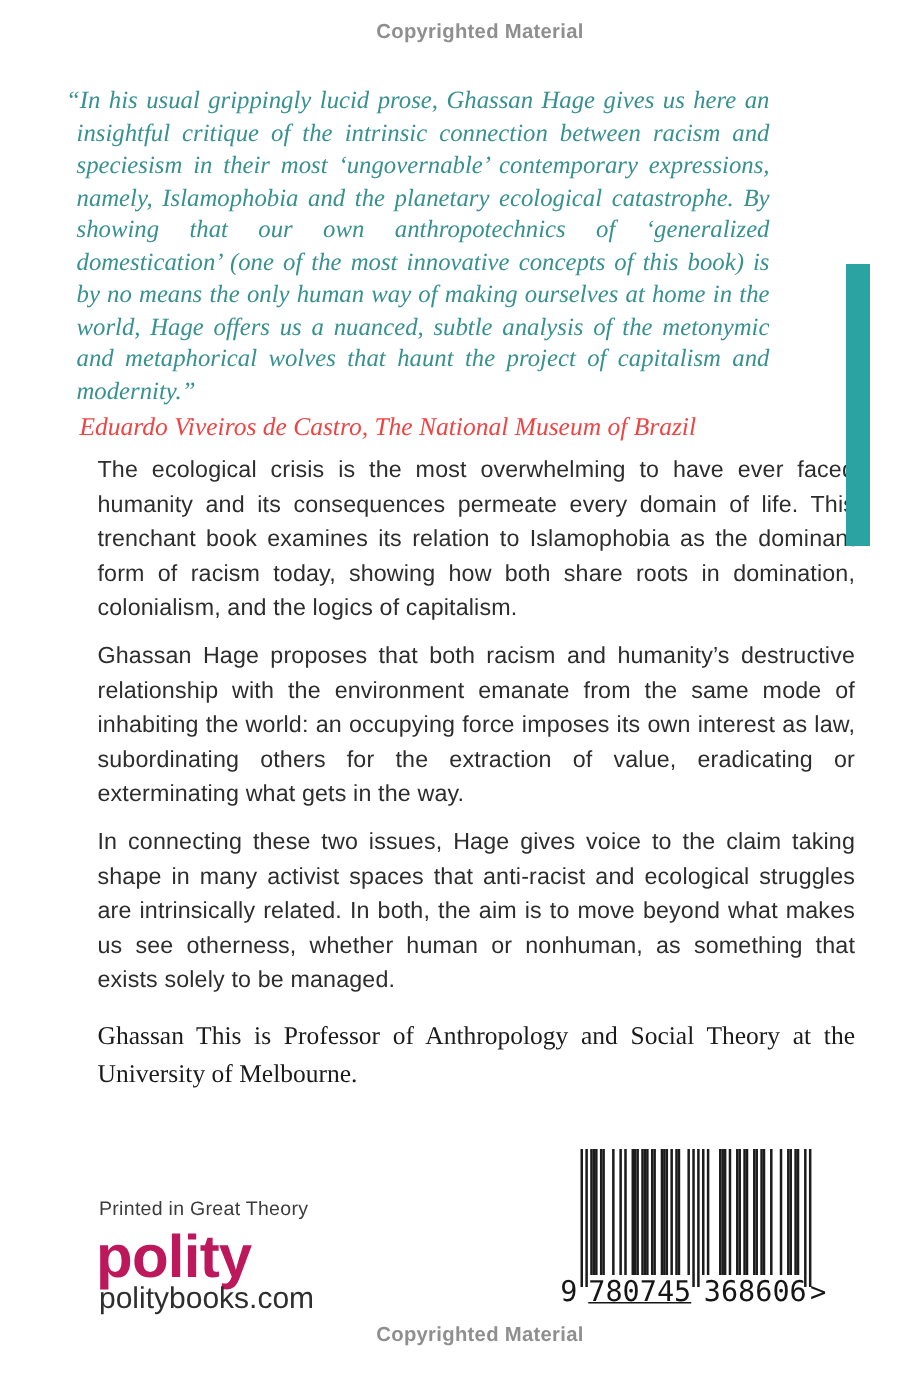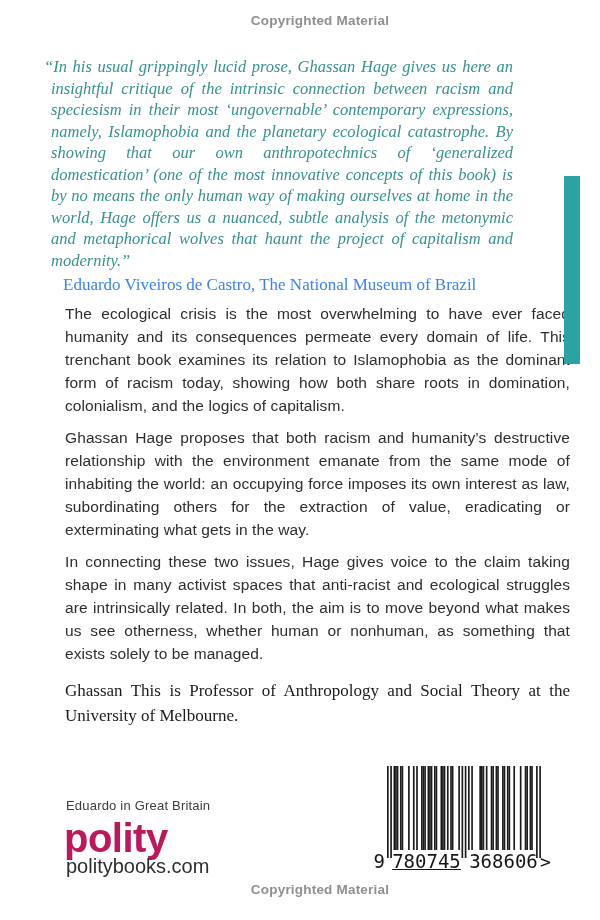--- a/index.html
+++ b/index.html
@@ -20,23 +20,23 @@
 
   
   .quote-wrap { position:absolute; left:31px; top:56px; width:462px; }
   .quote-text {
     margin:0;
     font-family:"Liberation Serif", serif; font-style:italic;
     font-size:16.5px; line-height:21.5px; color:#36918f;
     text-align:justify; text-indent:-7px;
   }
   .quote-attr {
-    margin:3px 0 0 12px;
+    margin:3px 0 0 2px;
     font-family:"Liberation Serif", serif;
-    font-size:17px; line-height:22px; color:#3b82f6;
+    font-size:17px; line-height:22px; color:#ef4444;font-style:italic;
   }
 
   
   .blurb { position:absolute; left:45px; top:302px; width:505px; }
   .blurb p {
     margin:0 0 9px 0;
     font-family:"Liberation Sans", sans-serif;
     font-size:15.5px; line-height:23px; color:#2d2d2d;
     text-align:justify; letter-spacing:0.1px;
   }
@@ -95,21 +95,21 @@
   </div>
 
   <div class="blurb">
     <p>The ecological crisis is the most overwhelming to have ever faced humanity and its consequences permeate every domain of life. This trenchant book examines its relation to Islamophobia as the dominant form of racism today, showing how both share roots in domination, colonialism, and the logics of capitalism.</p>
     <p>Ghassan Hage proposes that both racism and humanity’s destructive relationship with the environment emanate from the same mode of inhabiting the world: an occupying force imposes its own interest as law, subordinating others for the extraction of value, eradicating or exterminating what gets in the way.</p>
     <p>In connecting these two issues, Hage gives voice to the claim taking shape in many activist spaces that anti-racist and ecological struggles are intrinsically related. In both, the aim is to move beyond what makes us see otherness, whether human or nonhuman, as something that exists solely to be managed.</p>
   </div>
 
   <p class="bio">Ghassan This is Professor of Anthropology and Social Theory at the University of Melbourne.</p>
 
-  <div class="printed">Eduardo in Great Britain</div>
+  <div class="printed">Printed in Great Theory</div>
 
   <div class="polity">polity</div>
 
   <div class="site">politybooks.com</div>
 
   <div class="barcode">
     <svg width="195" height="92" viewBox="0 0 195 92">
         <rect x="20.00" y="0" width="1.67" height="92"></rect>
         <rect x="23.24" y="0" width="1.67" height="92"></rect>
         <rect x="26.48" y="0" width="1.67" height="84"></rect>

